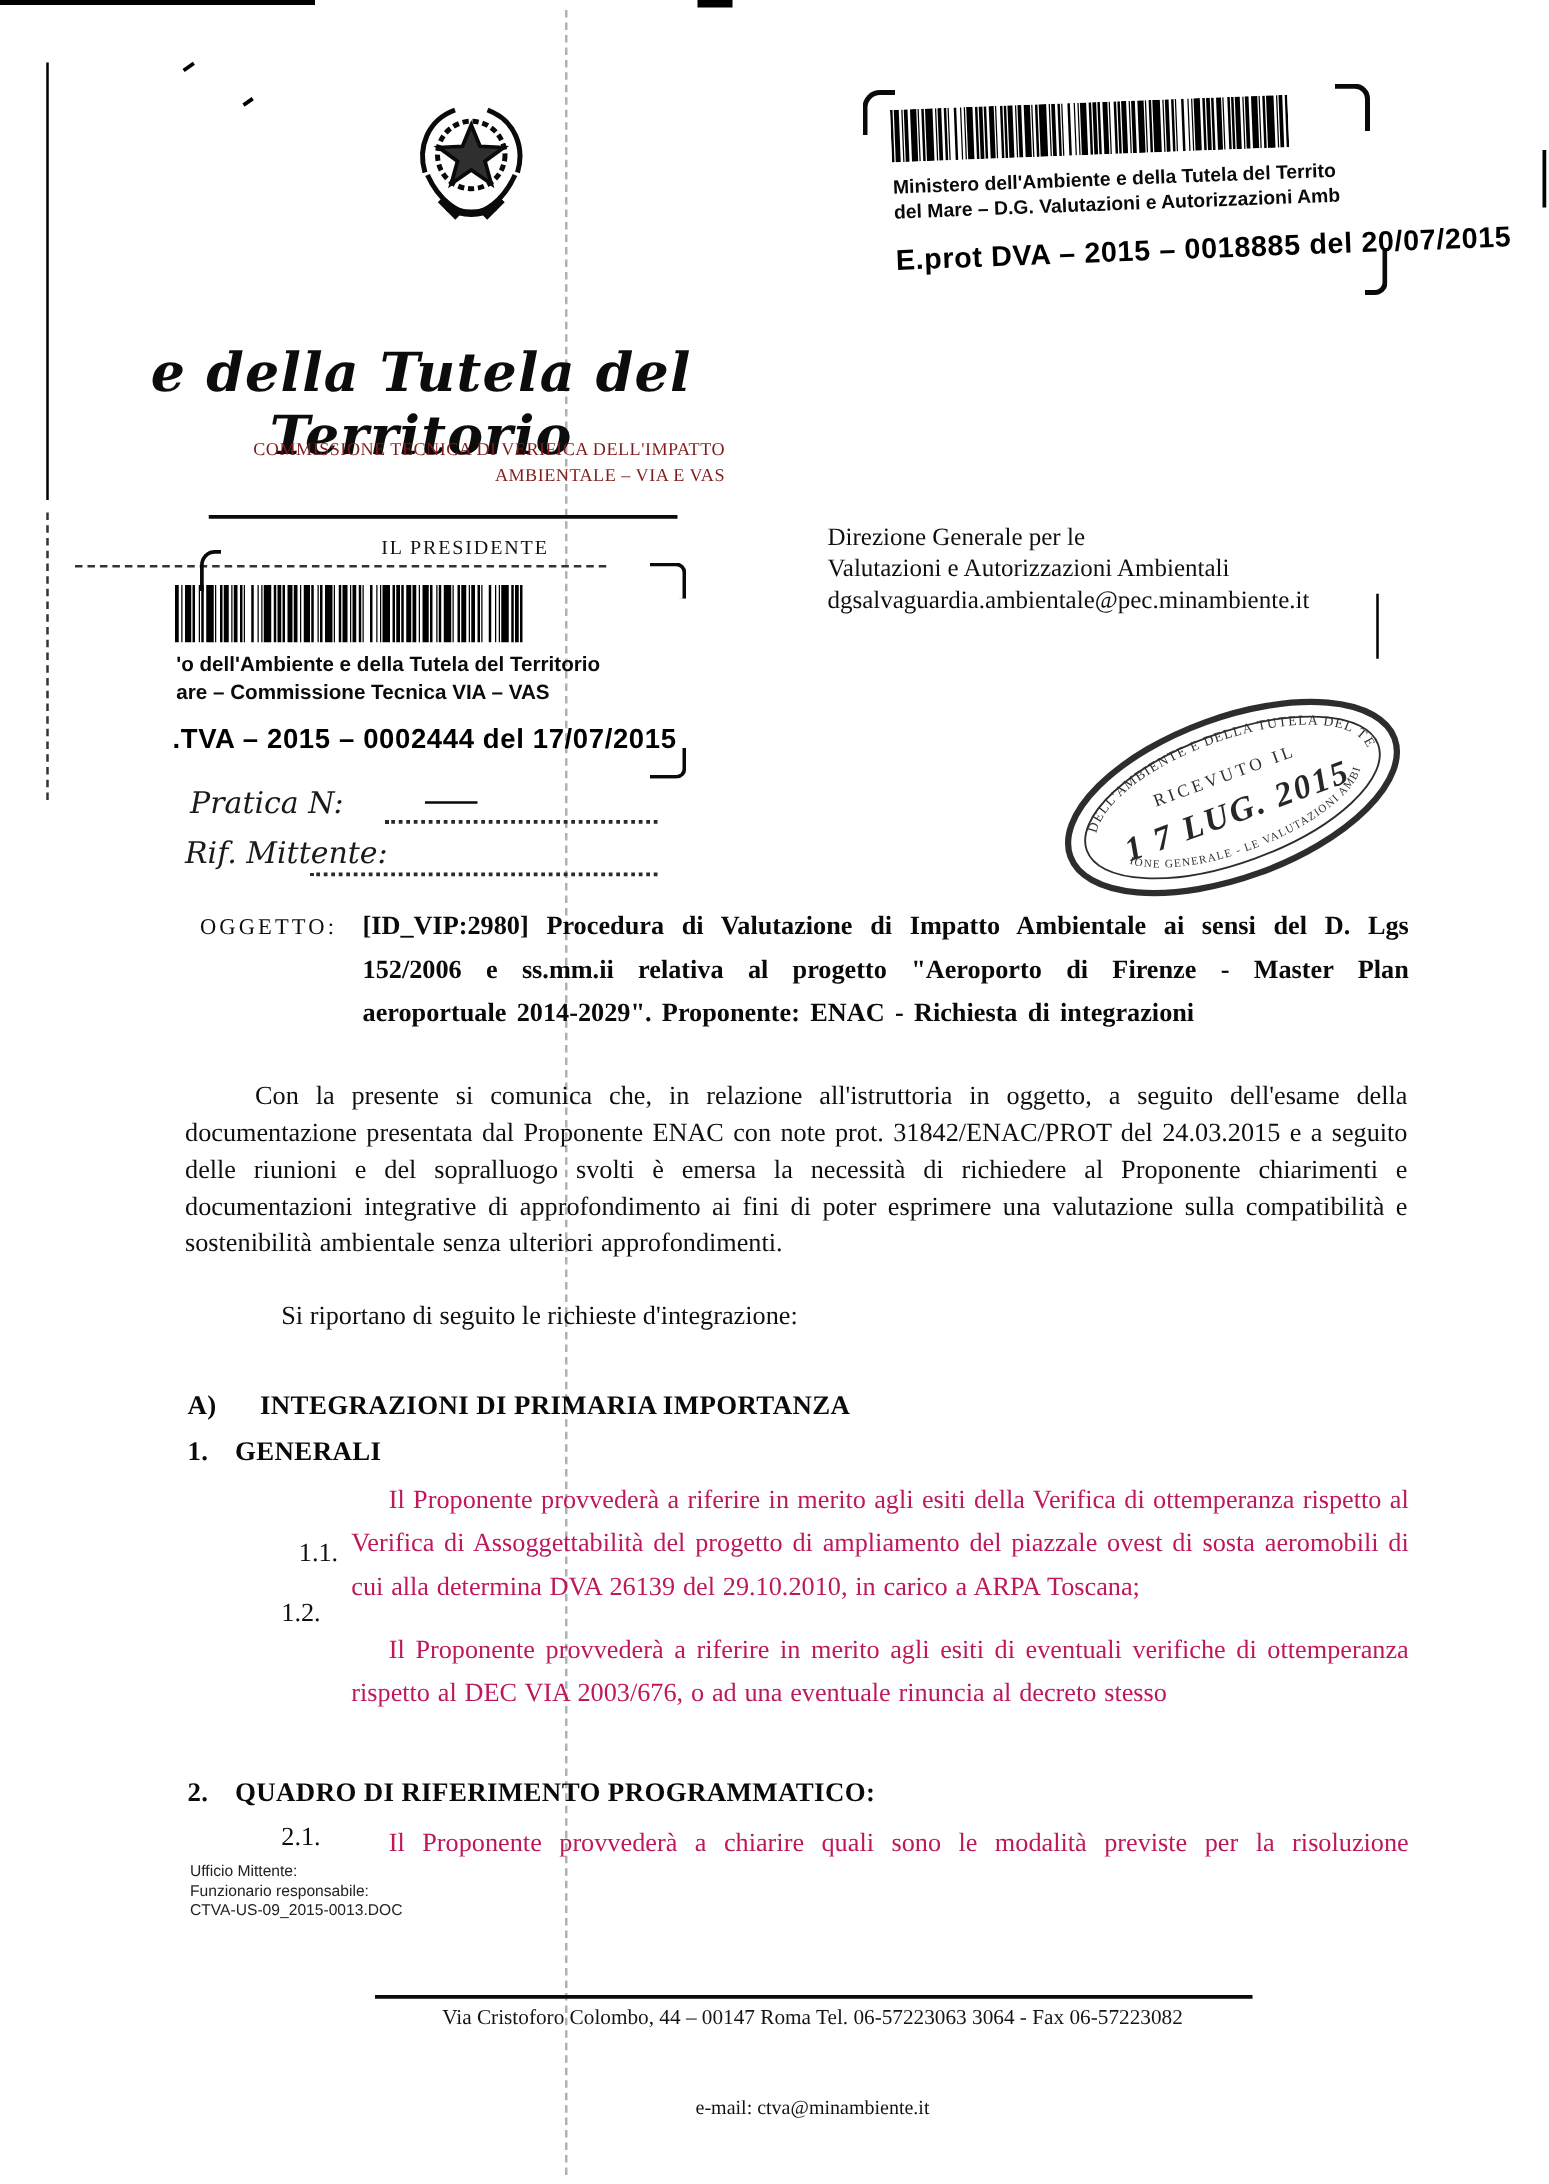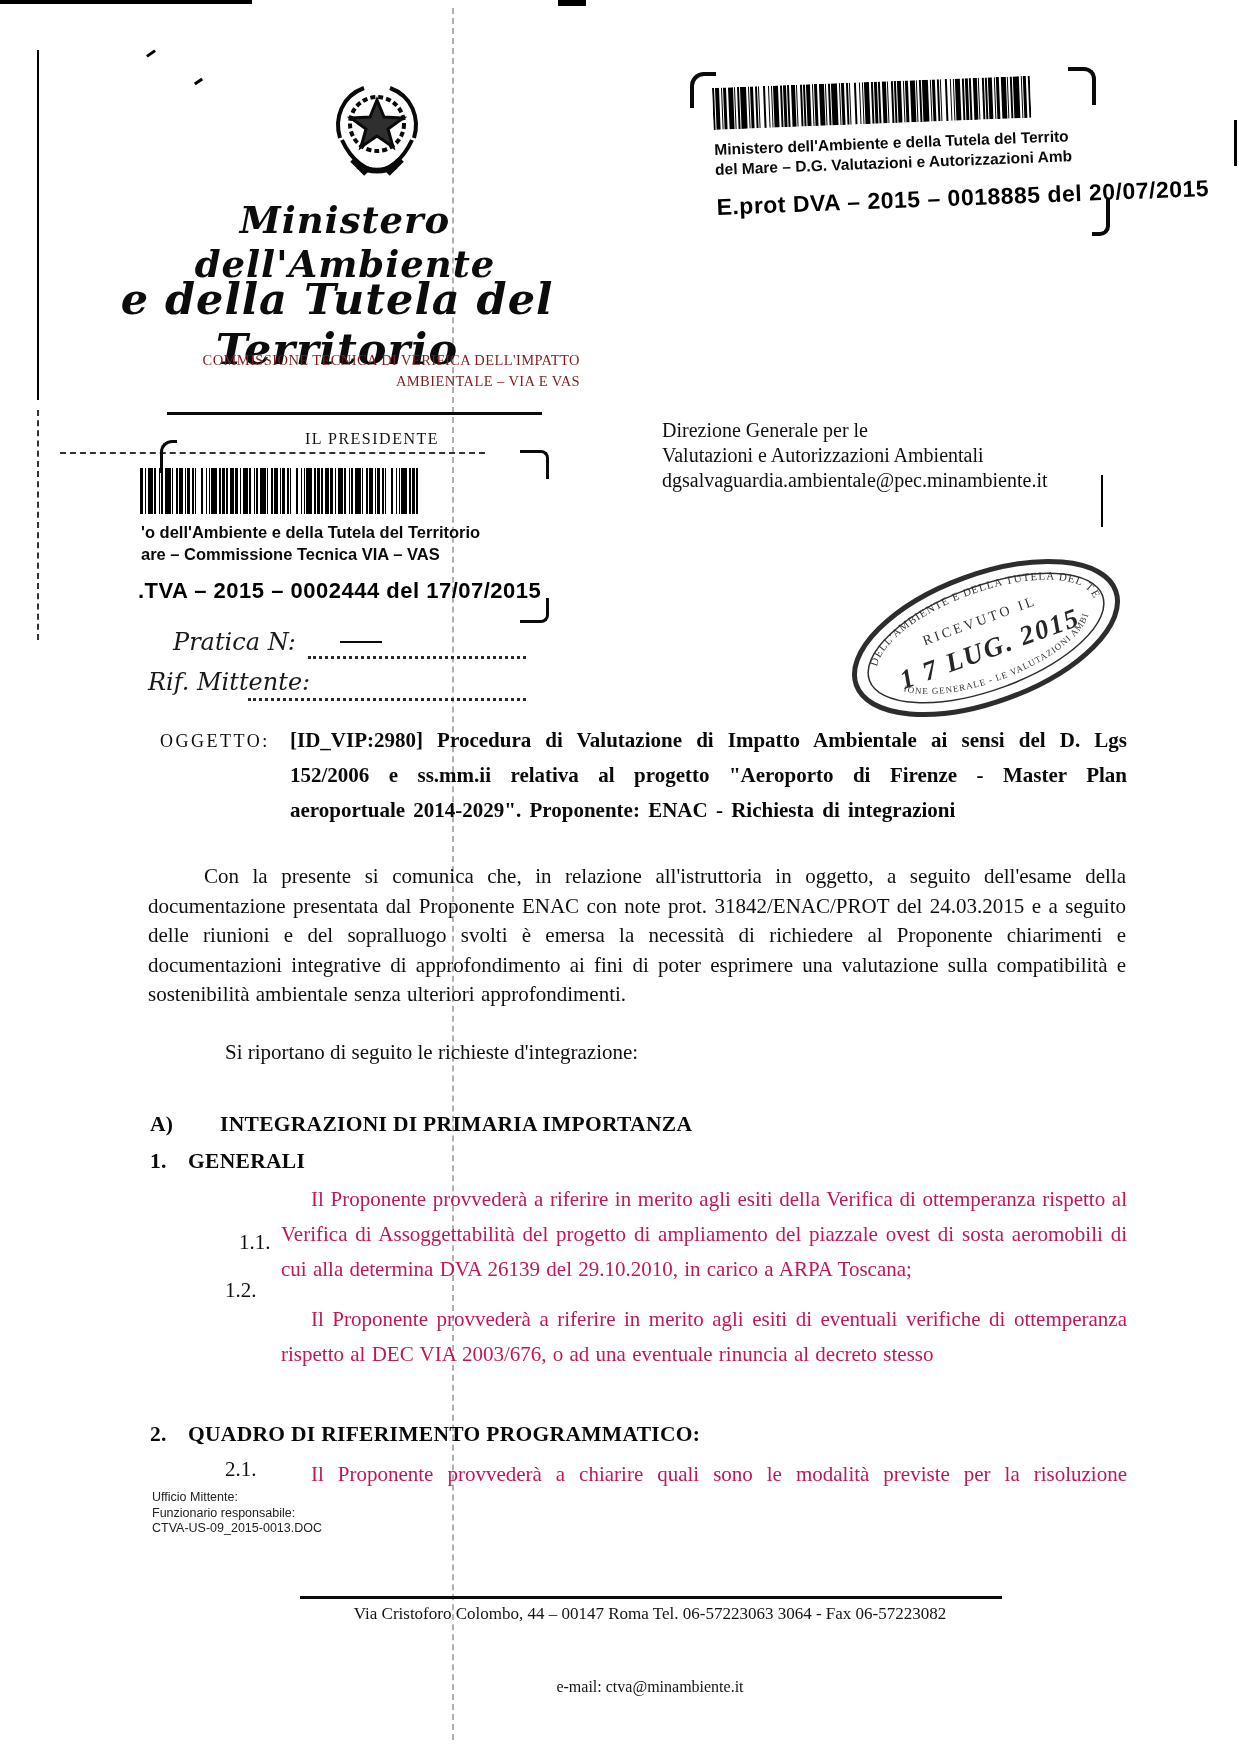--- a/index.html
+++ b/index.html
@@ -70,42 +70,41 @@
         <circle cx="55" cy="46" r="27" stroke-width="4" stroke-dasharray="5 3"></circle>
         <polygon points="55,22 62,39 81,40 66,51 71,69 55,58 39,69 44,51 29,40 48,39" stroke-width="3" fill="#0a0a0a" fill-opacity=".85"></polygon>
         <path d="M18,60 C12,40 20,18 42,10" stroke-width="4"></path>
         <path d="M92,60 C98,40 90,18 68,10" stroke-width="4"></path>
         <path d="M20,62 C30,84 45,92 55,93 C65,92 80,84 90,62" stroke-width="4"></path>
         <path d="M30,82 L44,96 M80,82 L66,96" stroke-width="5"></path>
         <path d="M36,88 C48,94 62,94 74,88" stroke-width="6"></path>
       </g>
     </svg>
   </div>
-  <div class="abs script" style="left:110px;top:198px;width:470px;font-size:37px;">Ministero dell'Ambiente</div>
   <div class="abs script" style="left:92px;top:250px;width:490px;font-size:43px;margin-top:24px;">e della Tutela del Territorio</div>
   <div class="abs commission" style="left:120px;top:352px;width:460px;">COMMISSIONE TECNICA DI VERIFICA DELL'IMPATTO</div>
   <div class="abs commission" style="left:120px;top:373px;width:460px;">AMBIENTALE – VIA E VAS</div>
 
   <div class="abs rule" style="left:167px;top:412px;width:375px;height:3px;"></div>
   <div class="abs president" style="left:305px;top:430px;">IL PRESIDENTE</div>
   <div class="abs dashed-noise" style="left:60px;top:452px;width:425px;"></div>
 
   <div class="abs" style="left:140px;top:468px;width:280px;height:46px;">
     <svg width="280" height="46">
         <line x1="0" y1="23" x2="280" y2="23" stroke="#000" stroke-width="46" stroke-dasharray="3 2 1 2 5 1 2 3 1 1 2 2 6 1 1 3 2 1 4 2 1 1 3 2 2 1 1 5 2 3 1 2 1 1 6 2 2 1 3 1 2 2 4 1"></line>
       </svg>
   </div>
   <div class="abs proto-org" style="left:141px;top:522px;">'o dell'Ambiente e della Tutela del Territorio</div>
   <div class="abs proto-org" style="left:141px;top:544px;">are – Commissione Tecnica VIA – VAS</div>
   <div class="abs proto-num" style="left:138px;top:578px;">.TVA – 2015 – 0002444 del 17/07/2015</div>
   <div class="abs bracket" style="left:520px;top:450px;width:26px;height:26px;border-top-width:3px;border-right-width:3px;border-top-right-radius:8px;"></div>
   <div class="abs bracket" style="left:520px;top:598px;width:26px;height:22px;border-bottom-width:3px;border-right-width:3px;border-bottom-right-radius:8px;"></div>
   <div class="abs bracket" style="left:160px;top:440px;width:14px;height:30px;border-left-width:3px;border-top-width:3px;border-top-left-radius:12px;"></div>
 
-  <div class="abs ref-script" style="left:152px;top:628px;margin-left:21px;">Pratica N:</div>
+  <div class="abs ref-script" style="left:152px;top:628px;">Pratica N:</div>
   <div class="abs rule" style="left:340px;top:641px;width:42px;height:2px;"></div>
   <div class="abs dotleader" style="left:308px;top:638px;width:218px;height:18px;"></div>
   <div class="abs ref-script" style="left:148px;top:668px;">Rif. Mittente:</div>
   <div class="abs dotleader" style="left:248px;top:680px;width:278px;height:18px;"></div>
 
   <div class="abs bracket" style="left:690px;top:72px;width:22px;height:32px;border-left-width:4px;border-top-width:4px;border-top-left-radius:14px;"></div>
   <div class="abs bracket" style="left:1068px;top:67px;width:24px;height:34px;border-right-width:4px;border-top-width:4px;border-top-right-radius:12px;"></div>
   <div class="abs bracket" style="left:1092px;top:198px;width:14px;height:34px;border-right-width:4px;border-bottom-width:4px;border-bottom-right-radius:10px;"></div>
   <div class="abs" style="left:712px;top:88px;width:400px;transform:rotate(-2.2deg);transform-origin:left top;">
     <div>
@@ -144,21 +143,21 @@
   </div>
 
   <div class="abs oggetto-label" style="left:160px;top:731px;">OGGETTO:</div>
   <div class="abs oggetto-text" style="left:290px;top:723px;width:837px;">[ID_VIP:2980] Procedura di Valutazione di Impatto Ambientale ai sensi del D. Lgs 152/2006 e ss.mm.ii relativa al progetto "Aeroporto di Firenze - Master Plan aeroportuale 2014-2029". Proponente: ENAC - Richiesta di integrazioni</div>
 
   <div class="abs body-par" style="left:148px;top:862px;width:978px;">Con la presente si comunica che, in relazione all'istruttoria in oggetto, a seguito dell'esame della documentazione presentata dal Proponente ENAC con note prot. 31842/ENAC/PROT del 24.03.2015 e a seguito delle riunioni e del sopralluogo svolti è emersa la necessità di richiedere al Proponente chiarimenti e documentazioni integrative di approfondimento ai fini di poter esprimere una valutazione sulla compatibilità e sostenibilità ambientale senza ulteriori approfondimenti.</div>
 
   <div class="abs plain" style="left:225px;top:1040px;">Si riportano di seguito le richieste d'integrazione:</div>
 
   <div class="abs h-bold" style="left:150px;top:1112px;">A)</div>
-  <div class="abs h-bold" style="left:220px;top:1112px;">INTEGRAZIONI DI PRIMARIA IMPORTANZA</div>
+  <div class="abs h-bold" style="left:208px;top:1112px;">INTEGRAZIONI DI PRIMARIA IMPORTANZA</div>
 
   <div class="abs h-bold" style="left:150px;top:1149px;">1.</div>
   <div class="abs h-bold" style="left:188px;top:1149px;text-align:right;">GENERALI</div>
 
   <div class="abs item-num" style="left:239px;top:1182px;margin-top:48px;">1.1.</div>
   <div class="abs item-text" style="left:281px;top:1182px;width:846px;text-indent:30px;">Il Proponente provvederà a riferire in merito agli esiti della Verifica di ottemperanza rispetto al Verifica di Assoggettabilità del progetto di ampliamento del piazzale ovest di sosta aeromobili di cui alla determina DVA 26139 del 29.10.2010, in carico a ARPA Toscana;</div>
 
   <div class="abs item-num" style="left:225px;top:1278px;">1.2.</div>
   <div class="abs item-text" style="left:281px;top:1302px;width:846px;text-indent:30px;">Il Proponente provvederà a riferire in merito agli esiti di eventuali verifiche di ottemperanza rispetto al DEC VIA 2003/676, o ad una eventuale rinuncia al decreto stesso</div>
 

